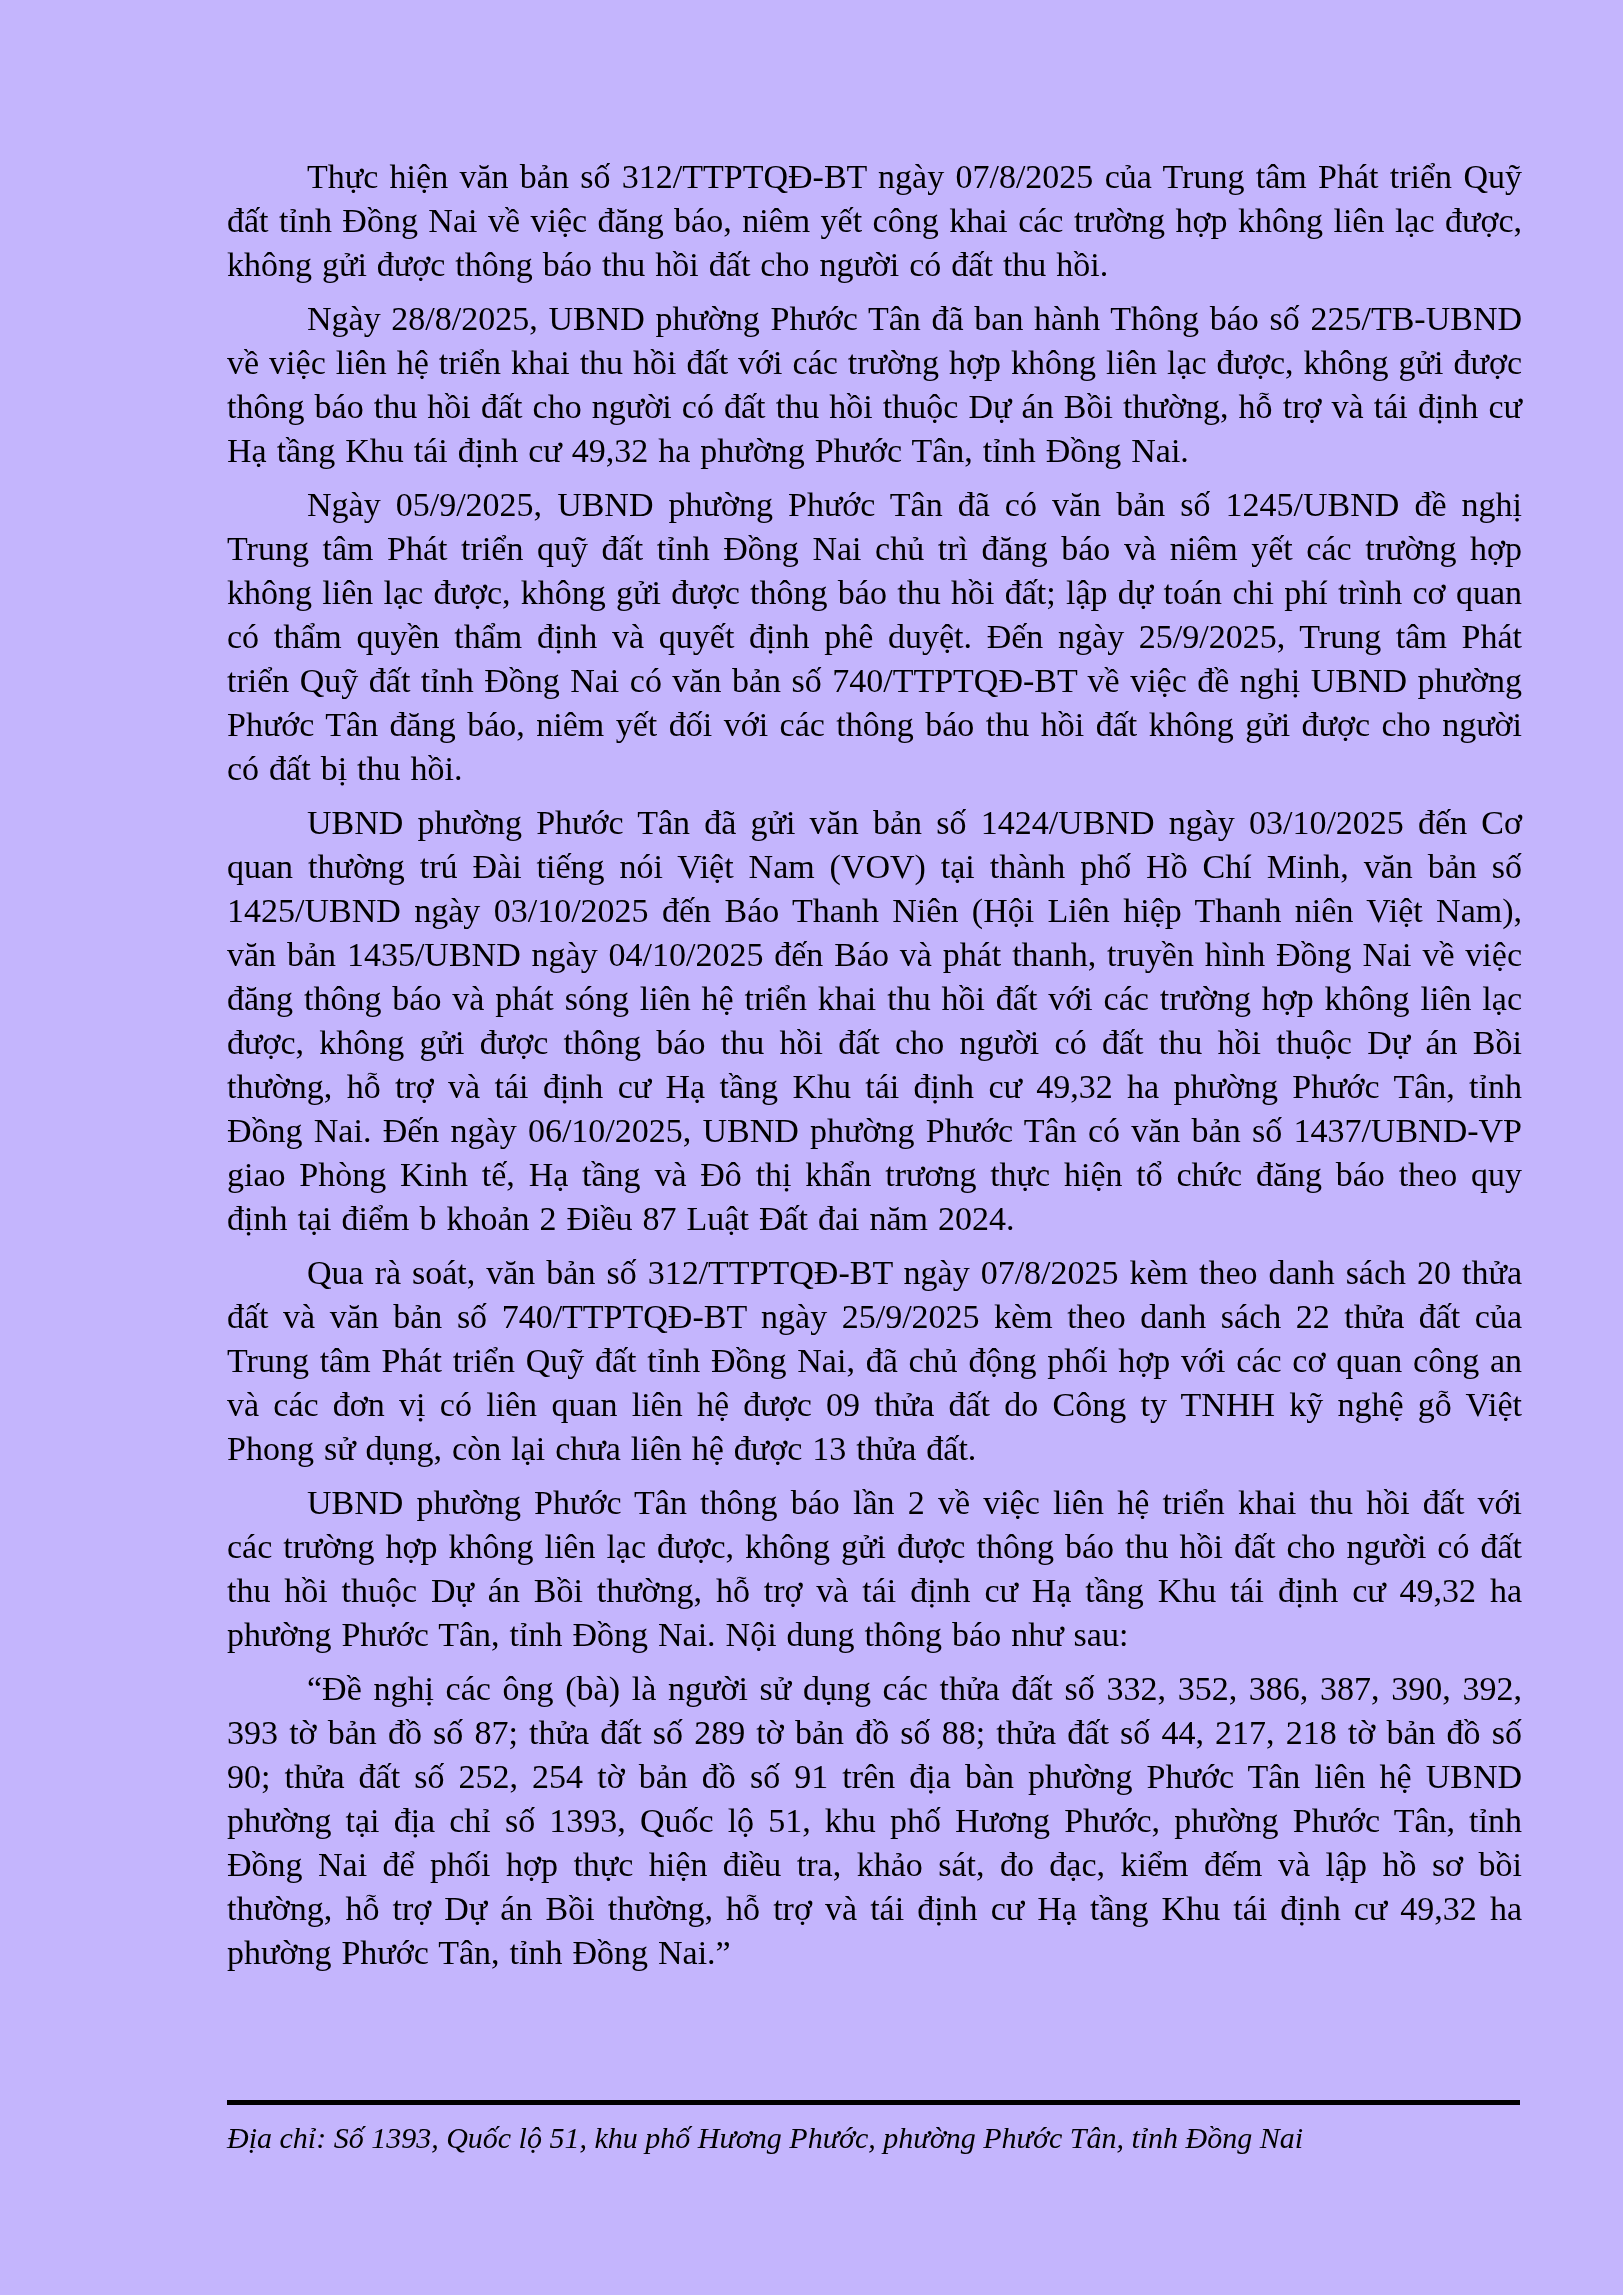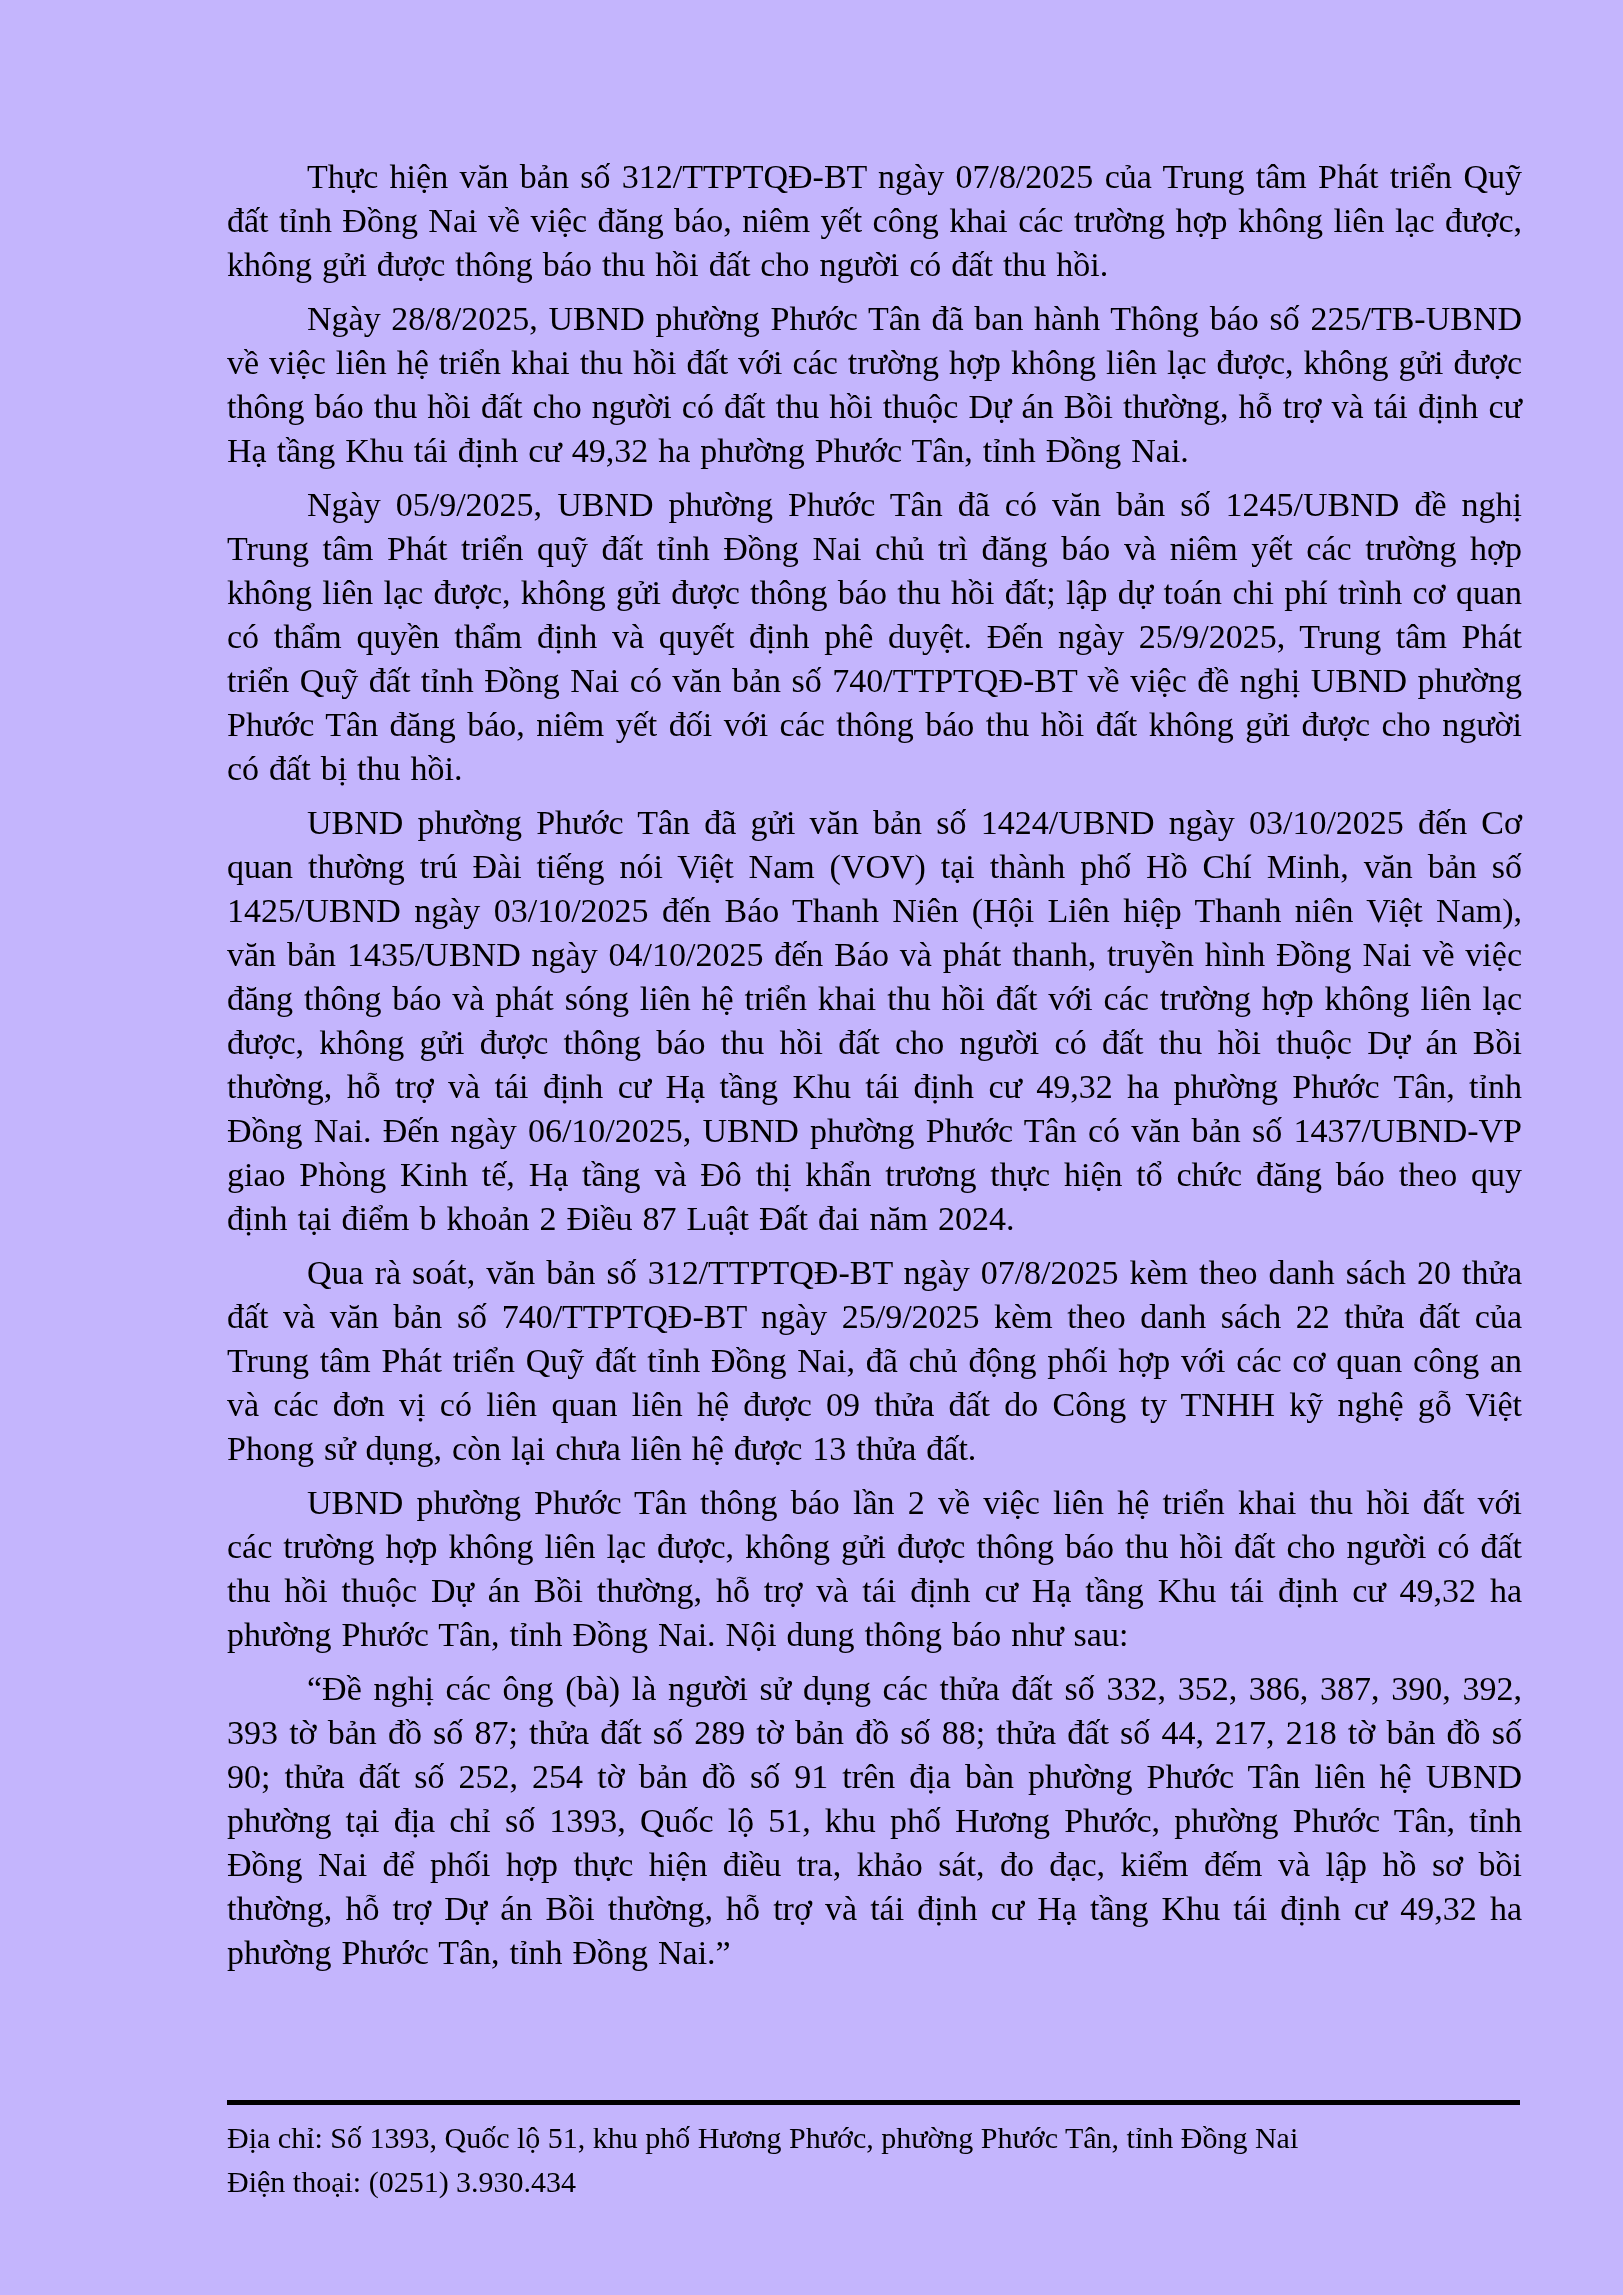--- a/index.html
+++ b/index.html
@@ -45,20 +45,21 @@
     position: absolute;
     left: 227px;
     top: 2116px;
     width: 1295px;
   }
   .footer p {
     margin: 0;
     font-size: 30px;
     line-height: 44px;
     text-align: left;
+    font-style: italic;
   }
 </style>
 </head>
 <body>
 
 <div class="page">
 
   <div class="content">
     <p class="body">Thực hiện văn bản số 312/TTPTQĐ-BT ngày 07/8/2025 của Trung tâm Phát triển Quỹ đất tỉnh Đồng Nai về việc đăng báo, niêm yết công khai các trường hợp không liên lạc được, không gửi được thông báo thu hồi đất cho người có đất thu hồi.</p>
     <p class="body">Ngày 28/8/2025, UBND phường Phước Tân đã ban hành Thông báo số 225/TB-UBND về việc liên hệ triển khai thu hồi đất với các trường hợp không liên lạc được, không gửi được thông báo thu hồi đất cho người có đất thu hồi thuộc Dự án Bồi thường, hỗ trợ và tái định cư Hạ tầng Khu tái định cư 49,32 ha phường Phước Tân, tỉnh Đồng Nai.</p>
@@ -66,17 +67,16 @@
     <p class="body">UBND phường Phước Tân đã gửi văn bản số 1424/UBND ngày 03/10/2025 đến Cơ quan thường trú Đài tiếng nói Việt Nam (VOV) tại thành phố Hồ Chí Minh, văn bản số 1425/UBND ngày 03/10/2025 đến Báo Thanh Niên (Hội Liên hiệp Thanh niên Việt Nam), văn bản 1435/UBND ngày 04/10/2025 đến Báo và phát thanh, truyền hình Đồng Nai về việc đăng thông báo và phát sóng liên hệ triển khai thu hồi đất với các trường hợp không liên lạc được, không gửi được thông báo thu hồi đất cho người có đất thu hồi thuộc Dự án Bồi thường, hỗ trợ và tái định cư Hạ tầng Khu tái định cư 49,32 ha phường Phước Tân, tỉnh Đồng Nai. Đến ngày 06/10/2025, UBND phường Phước Tân có văn bản số 1437/UBND-VP giao Phòng Kinh tế, Hạ tầng và Đô thị khẩn trương thực hiện tổ chức đăng báo theo quy định tại điểm b khoản 2 Điều 87 Luật Đất đai năm 2024.</p>
     <p class="body">Qua rà soát, văn bản số 312/TTPTQĐ-BT ngày 07/8/2025 kèm theo danh sách 20 thửa đất và văn bản số 740/TTPTQĐ-BT ngày 25/9/2025 kèm theo danh sách 22 thửa đất của Trung tâm Phát triển Quỹ đất tỉnh Đồng Nai, đã chủ động phối hợp với các cơ quan công an và các đơn vị có liên quan liên hệ được 09 thửa đất do Công ty TNHH kỹ nghệ gỗ Việt Phong sử dụng, còn lại chưa liên hệ được 13 thửa đất.</p>
     <p class="body">UBND phường Phước Tân thông báo lần 2 về việc liên hệ triển khai thu hồi đất với các trường hợp không liên lạc được, không gửi được thông báo thu hồi đất cho người có đất thu hồi thuộc Dự án Bồi thường, hỗ trợ và tái định cư Hạ tầng Khu tái định cư 49,32 ha phường Phước Tân, tỉnh Đồng Nai. Nội dung thông báo như sau:</p>
     <p class="body quote">“Đề nghị các ông (bà) là người sử dụng các thửa đất số 332, 352, 386, 387, 390, 392, 393 tờ bản đồ số 87; thửa đất số 289 tờ bản đồ số 88; thửa đất số 44, 217, 218 tờ bản đồ số 90; thửa đất số 252, 254 tờ bản đồ số 91 trên địa bàn phường Phước Tân liên hệ UBND phường tại địa chỉ số 1393, Quốc lộ 51, khu phố Hương Phước, phường Phước Tân, tỉnh Đồng Nai để phối hợp thực hiện điều tra, khảo sát, đo đạc, kiểm đếm và lập hồ sơ bồi thường, hỗ trợ Dự án Bồi thường, hỗ trợ và tái định cư Hạ tầng Khu tái định cư 49,32 ha phường Phước Tân, tỉnh Đồng Nai.”</p>
   </div>
 
   <div class="footer-rule"></div>
 
   <div class="footer">
     <p>Địa chỉ: Số 1393, Quốc lộ 51, khu phố Hương Phước, phường Phước Tân, tỉnh Đồng Nai</p>
-    <p>Điện thoại: (0251) 3.930.434</p>
   </div>
 
 </div>
 
 
 </body></html>

